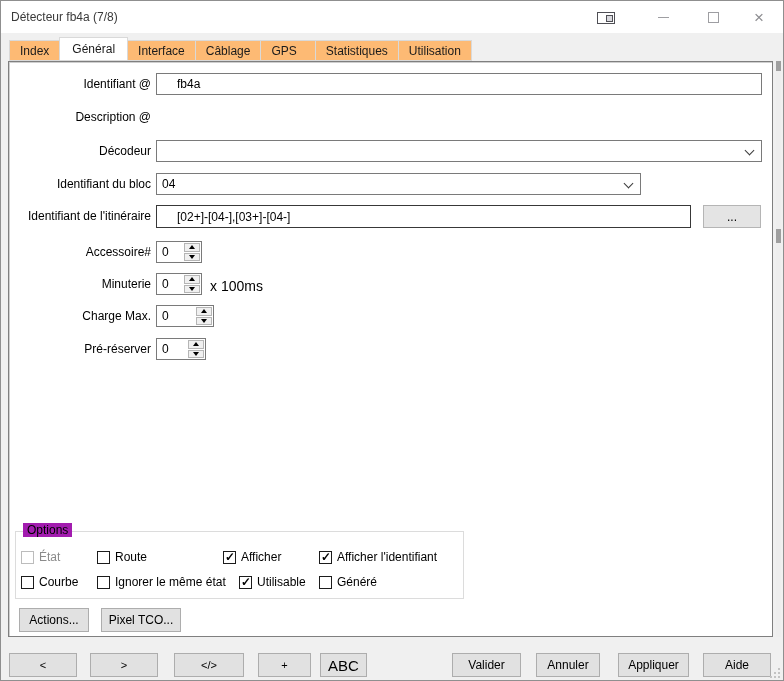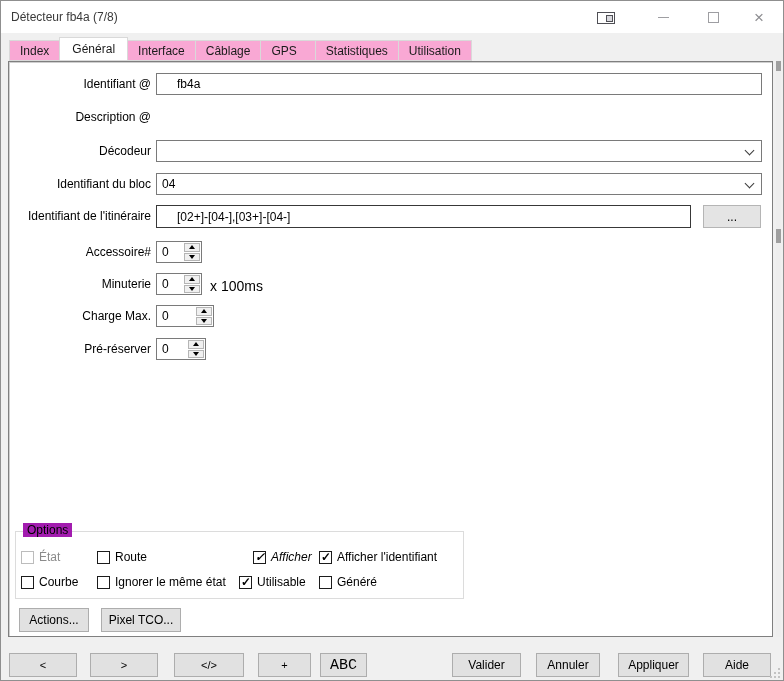--- a/index.html
+++ b/index.html
@@ -13,21 +13,21 @@
   .title { position:absolute; left:10px; top:9px; font-size:12px; color:#3a3a3a; }
   .cap-btn { position:absolute; display:flex; align-items:center; justify-content:center; }
   .min-glyph { width:11px; height:1px; background:#9e9ea2; }
   .max-glyph { width:11px; height:11px; border:1px solid #9e9ea2; background:#fff; }
   .close-glyph { font-size:17px; color:#8e8e92; line-height:1; font-weight:400; }
   .mon-outer { position:relative; width:18px; height:12px; border:1px solid #4f4f55; background:#fff; }
   .mon-inner { position:absolute; right:1px; top:2px; width:7px; height:7px; border:1px solid #4f4f55; background:#d9d9de; }
   
   .tabs { position:absolute; left:8px; top:36px; height:24px; display:flex; align-items:flex-end; }
   .tab {
-    height:21px; padding:8px 10px; background:#f9a8d4; border:1px solid #d9d9d9;
+    height:21px; padding:8px 10px; background:#fdba74; border:1px solid #d9d9d9;
     font-size:12px; color:#1b1b1b; display:flex; align-items:center; margin-right:-1px; cursor:default;
   }
   .tab.active { height:24px; background:#ffffff; z-index:2; padding:0 12px; }
   
   .panel {
     position:absolute; left:7px; top:60px; width:765px; height:576px; background:#ffffff;
     border:1px solid #7f7f7f; box-shadow: inset 1px 1px 0 #cfcfcf;
   }
   
   .flabel { position:absolute; left:8px; width:142px; text-align:right; font-size:12px; color:#000; }
@@ -122,21 +122,21 @@
 
   <div class="flabel" style="top:109px;">Description @</div>
 
   <div class="flabel" style="top:143px;">Décodeur</div>
   <div class="combo" style="left:155px; top:139px; width:606px;">
     <span class="combo-text"></span>
     <span class="chev"></span>
   </div>
 
   <div class="flabel" style="top:176px;">Identifiant du bloc</div>
-  <div class="combo" style="left:155px; top:172px; width:606px;">
+  <div class="combo" style="left:155px; top:172px; width:485px;">
     <span class="combo-text">04</span>
     <span class="chev"></span>
   </div>
 
   <div class="flabel" style="top:208px;">Identifiant de l'itinéraire</div>
   <input class="tinput" style="left: 155px; top: 204px; width: 535px; height: 23px; border-color: rgb(56, 56, 56);" value="[02+]-[04-],[03+]-[04-]">
   <div class="btn" style="left:702px; top:204px; width:58px; height:23px; background:#e4e4e4; border-color:#b5b5b5;">...</div>
 
   <div class="flabel" style="top:244px;">Accessoire#</div>
   <div class="spin" style="left:155px; top:240px; width:46px;">
@@ -195,21 +195,21 @@
   <div class="group-title">Options</div>
 
   <label class="cb disabled" style="left:20px; top:549px;">
     <span class="box"></span>
     <span class="cb-text">État</span>
   </label>
   <label class="cb" style="left:96px; top:549px;">
     <span class="box"></span>
     <span class="cb-text">Route</span>
   </label>
-  <label class="cb checked" style="left:252px; top:549px;font-style:italic;">
+  <label class="cb checked" style="left:222px; top:549px;">
     <span class="box"></span>
     <span class="cb-text">Afficher</span>
   </label>
   <label class="cb checked" style="left:318px; top:549px;">
     <span class="box"></span>
     <span class="cb-text">Afficher l'identifiant</span>
   </label>
   <label class="cb" style="left:20px; top:574px;">
     <span class="box"></span>
     <span class="cb-text">Courbe</span>
@@ -232,21 +232,21 @@
 
   <div class="vscroll">
     <span class="vthumb" style="top:0; height:10px;"></span>
     <span class="vthumb" style="top:168px; height:14px;"></span>
   </div>
 
   <div class="btn small" style="left:8px;   top:652px; width:68px; height:24px;">&lt;</div>
   <div class="btn small" style="left:89px;  top:652px; width:68px; height:24px;">&gt;</div>
   <div class="btn small" style="left:173px; top:652px; width:70px; height:24px;">&lt;/&gt;</div>
   <div class="btn small" style="left:257px; top:652px; width:53px; height:24px;">+</div>
-  <div class="btn abc" style="left:319px; top:652px; width:47px; height:24px;font-family:Liberation Mono, monospace;">ABC</div>
+  <div class="btn abc" style="left:319px; top:652px; width:47px; height:24px;">ABC</div>
 
   <div class="btn" style="left:451px; top:652px; width:69px; height:24px;">Valider</div>
   <div class="btn" style="left:535px; top:652px; width:64px; height:24px;">Annuler</div>
   <div class="btn" style="left:617px; top:652px; width:71px; height:24px;">Appliquer</div>
   <div class="btn" style="left:702px; top:652px; width:68px; height:24px;">Aide</div>
 
   <div class="grip">
     <i style="right:0; bottom:0; position:absolute;"></i>
     <i style="right:4px; bottom:0; position:absolute;"></i>
     <i style="right:8px; bottom:0; position:absolute;"></i>

